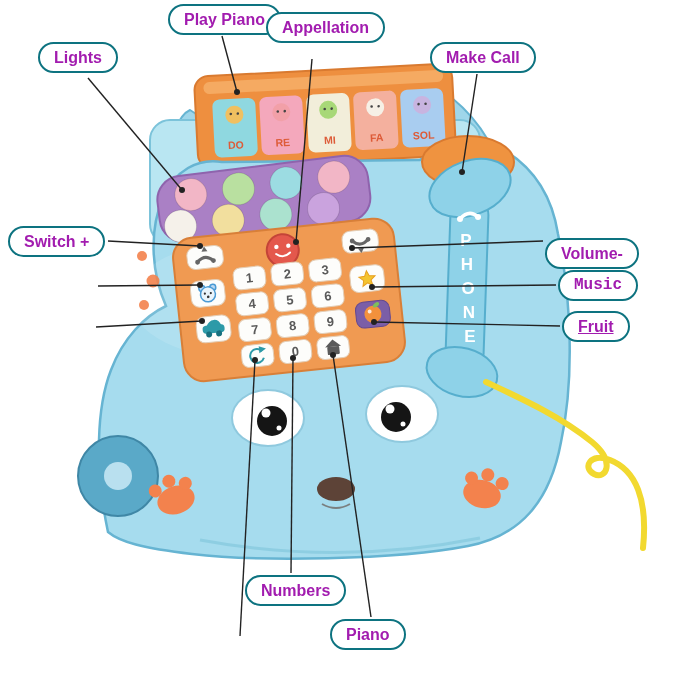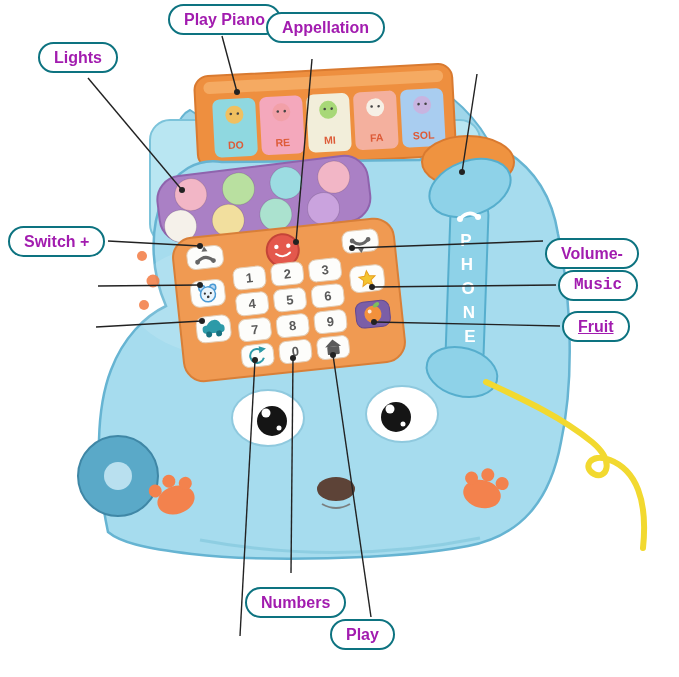--- a/index.html
+++ b/index.html
@@ -266,20 +266,21 @@
     <circle cx="374" cy="322" r="3"></circle>
         <circle cx="293" cy="358" r="3"></circle>
         <circle cx="255" cy="360" r="3"></circle>
     <circle cx="333" cy="355" r="3"></circle>
   </g>
 </svg>
 
 <div class="pill" style="left:38px;top:42px;">Lights</div>
 <div class="pill" style="left:168px;top:4px;">Play Piano</div>
 <div class="pill" style="left:266px;top:12px;text-align:center;">Appellation</div>
+<div class="pill" style="left:430px;top:42px;">Make Call</div>
 <div class="pill" style="left:8px;top:226px;">Switch +</div>
 <div class="pill" style="left:545px;top:226px;margin-top:12px;">Volume-</div>
 <div class="pill" style="left:558px;top:270px;font-family:Liberation Mono, monospace;">Music</div>
 <div class="pill" style="left:562px;top:311px;text-decoration:underline;">Fruit</div>
-<div class="pill" style="left:245px;top:587px;">Numbers</div>
-<div class="pill" style="left:330px;top:619px;">Play</div>
+<div class="pill" style="left:245px;top:575px;">Numbers</div>
+<div class="pill" style="left:330px;top:619px;">Piano</div>
 
 </div>
 
 </body></html>

